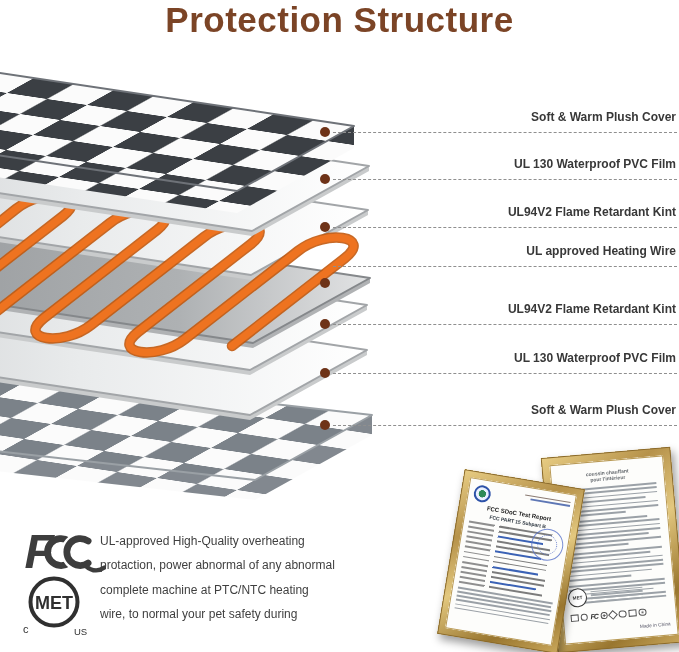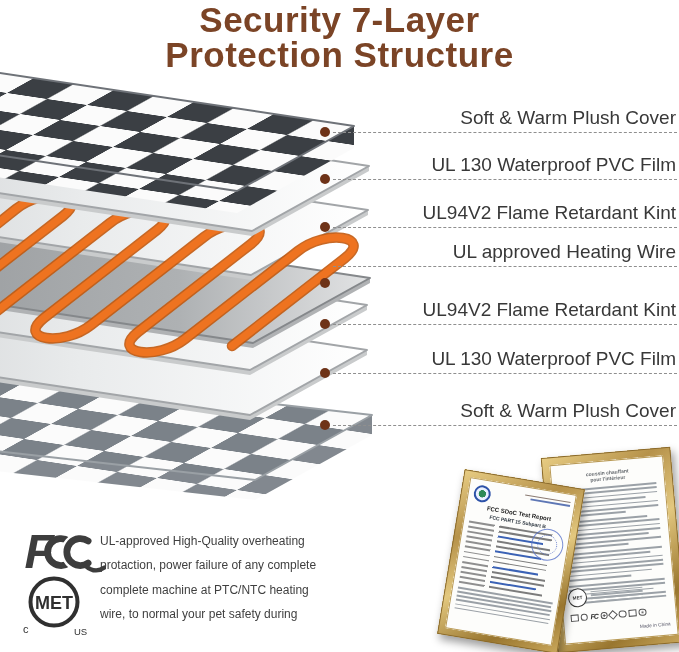--- a/index.html
+++ b/index.html
@@ -9,21 +9,21 @@
   
   .title{position:absolute;top:2px;left:0;width:679px;text-align:center;
          color:#7B4426;font-weight:bold;font-size:35px;line-height:35px;letter-spacing:.5px;}
 
   
   #diagram{position:absolute;left:0;top:0;}
 
   
   .row{position:absolute;left:333px;width:344px;height:27px;line-height:25px;
        border-bottom:1.4px dashed #8f8f8f;text-align:right;
-       font-size:19px;color:#383838;}
+       font-size:12px;color:#383838;font-weight:bold;}
   .row span{padding-right:1px;}
 
   
   .fcc{position:absolute;left:24px;top:527px;}
   .met{position:absolute;left:20px;top:574px;}
   .foot-text{position:absolute;left:100px;top:529px;width:360px;
              font-size:12px;line-height:24.4px;color:#3f3f3f;}
 
   
   .cert{position:absolute;
@@ -75,21 +75,20 @@
   .lc-stamp{position:absolute;right:5px;top:38px;width:30px;height:30px;border-radius:50%;
             border:1.3px solid rgba(88,114,201,.8);transform:rotate(18deg);
             display:flex;align-items:center;justify-content:center;}
   .lc-stamp::before{content:"";width:18px;height:18px;border-radius:50%;
             border:1px dotted rgba(88,114,201,.8);}
 </style>
 </head>
 <body>
 
 <div class="title">
-  <div>Security 7-Layer</div>
   <div>Protection Structure</div>
 </div>
 
 <svg id="diagram" width="679" height="530" viewBox="0 0 679 530">
   <defs>
     <linearGradient id="gWhite" x1="0" y1="0" x2="1" y2="0">
       <stop offset="0" stop-color="#c3c6c8"></stop>
       <stop offset="0.55" stop-color="#e9ebec"></stop>
       <stop offset="1" stop-color="#ffffff"></stop>
     </linearGradient>
@@ -189,21 +188,21 @@
 
 <svg class="met" width="70" height="64" viewBox="0 0 70 64">
   <circle cx="34" cy="28" r="23.5" fill="#ffffff" stroke="#303030" stroke-width="4"></circle>
   <text x="34" y="35" text-anchor="middle" font-size="18" font-weight="bold" fill="#303030">MET</text>
   <text x="3" y="59" font-size="11" fill="#303030">c</text>
   <text x="54" y="61" font-size="9.5" fill="#303030">US</text>
 </svg>
 
 <div class="foot-text">
   <div>UL-approved High-Quality overheating</div>
-  <div>protaction, power failure of any complete</div>
+  <div>protaction, power abnormal of any abnormal</div>
   <div>complete machine at PTC/NTC heating</div>
   <div>wire, to normal your pet safety during</div>
 </div>
 
 <div class="cert cert-right">
   <div class="cert-paper">
     <div class="rc-head">
       <div>coussin chauffant</div>
       <div>pour l'intérieur</div>
     </div>

